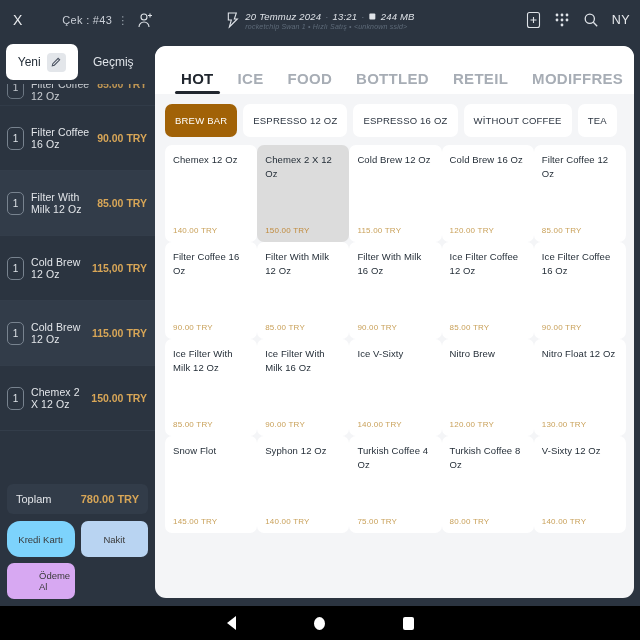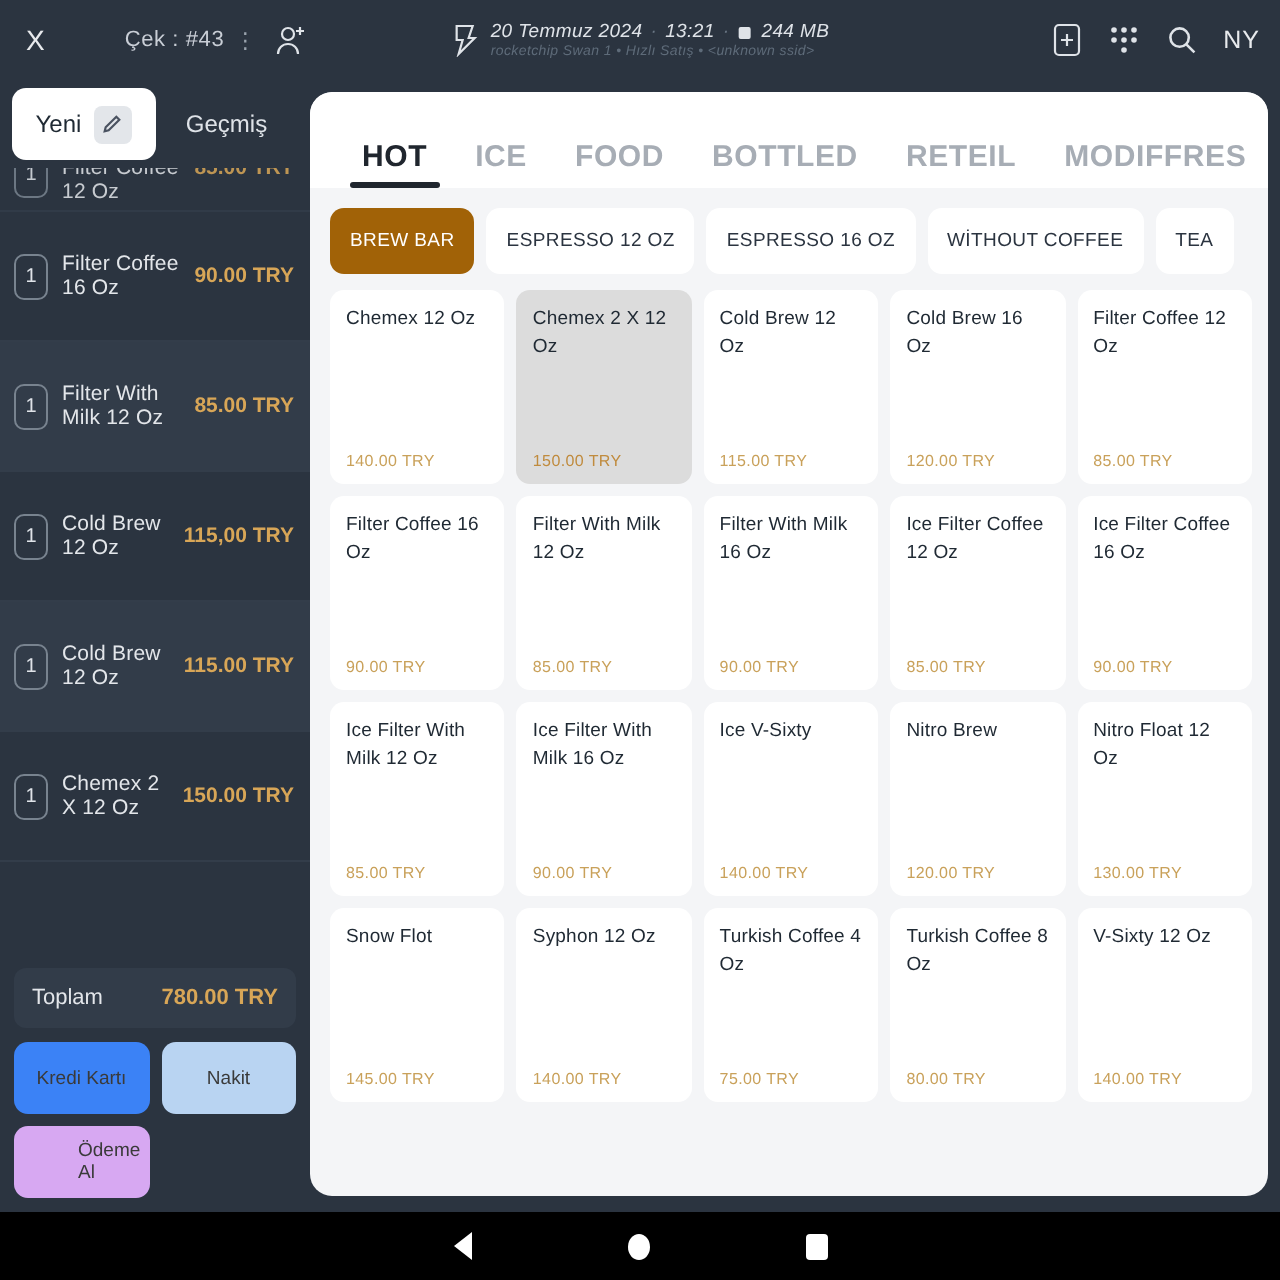--- a/index.html
+++ b/index.html
@@ -98,21 +98,21 @@
   }
   .sub-chips { display:flex; gap:6px; padding:10px 8px 8px 10px; flex:0 0 auto; flex-wrap:nowrap; }
   .chip {
     height:33px; border-radius:7px; background:#ffffff; color:#2b3440;
     display:flex; align-items:center; justify-content:center; padding:0 10px;
     font-size:9.5px; letter-spacing:.2px; white-space:nowrap;
   }
   .chip.active { background:#a16207; color:#ffffff; }
 
   .grid-wrap { flex:1 1 auto; overflow:hidden; padding:0 8px 8px 10px; }
-  .pgrid { display:grid; grid-template-columns:repeat(5,1fr); gap:6px; }
+  .pgrid { display:grid; grid-template-columns:repeat(5,1fr); }
   .pcard {
     height:97px; background:#ffffff; border-radius:7px; padding:8px 7px 7px 8px;
     display:flex; flex-direction:column; justify-content:space-between; overflow:hidden;
   }
   .pcard.selected { background:#dcdcdc; }
   .p-name { font-size:9.5px; color:#1f2933; line-height:1.45; letter-spacing:.1px; }
   .p-price { font-size:8px; color:#c9a15a; letter-spacing:.2px; }
   .pcard.selected .p-price { color:#c08b3e; }
 
   
@@ -244,21 +244,21 @@
           <div class="o-price">150.00 TRY</div>
         </div>
       </div>
 
       <div class="total-bar">
         <span class="total-label">Toplam</span>
         <span class="total-val">780.00 TRY</span>
       </div>
 
       <div class="pay-grid">
-        <div class="pay-btn" style="background:#3b82f6;">Kredi Kartı</div>
+        <div class="pay-btn" style="background:#7dd3fc;border-radius:13px;">Kredi Kartı</div>
         <div class="pay-btn" style="background:#b9d4f2;">Nakit</div>
         <div class="pay-btn" style="background:#d7a8f2;padding-left:32px;">Ödeme Al</div>
       </div>
     </div>
 
     <div class="main">
 
       <div class="cat-tabs">
         <div class="cat-tab active">HOT</div>
         <div class="cat-tab">ICE</div>

